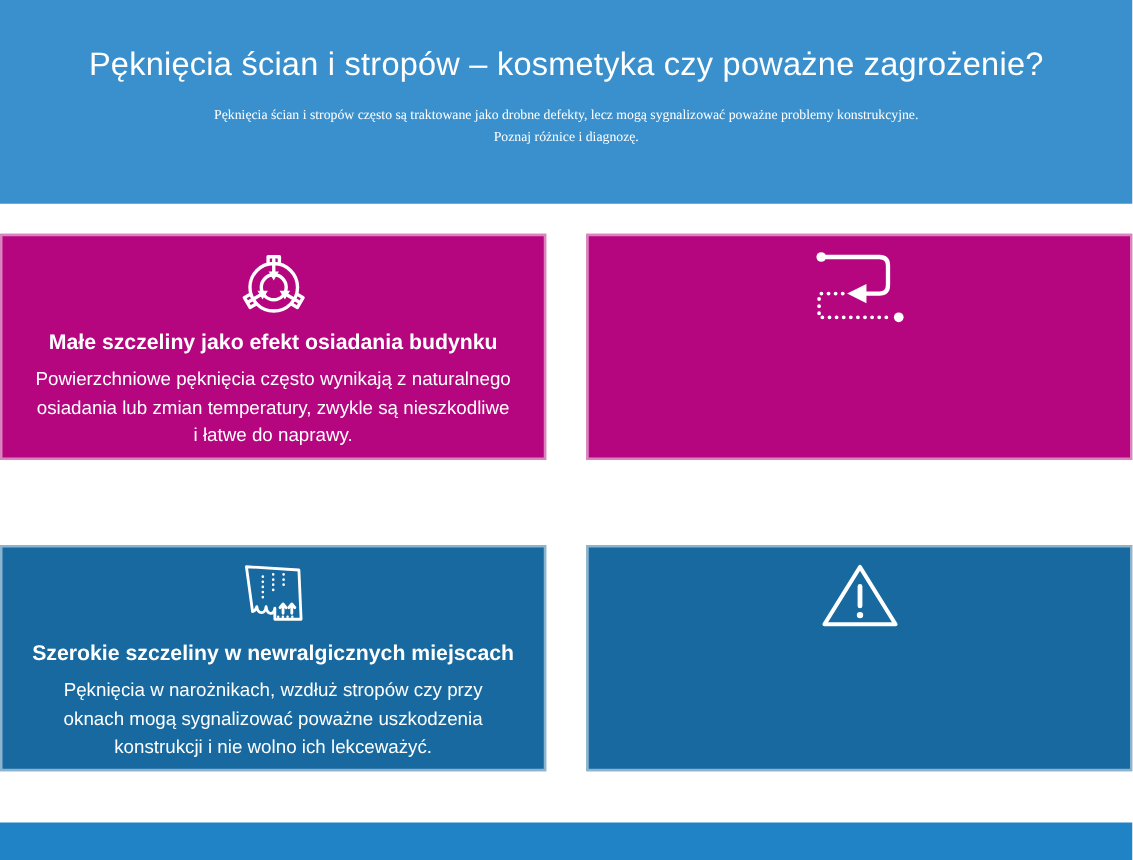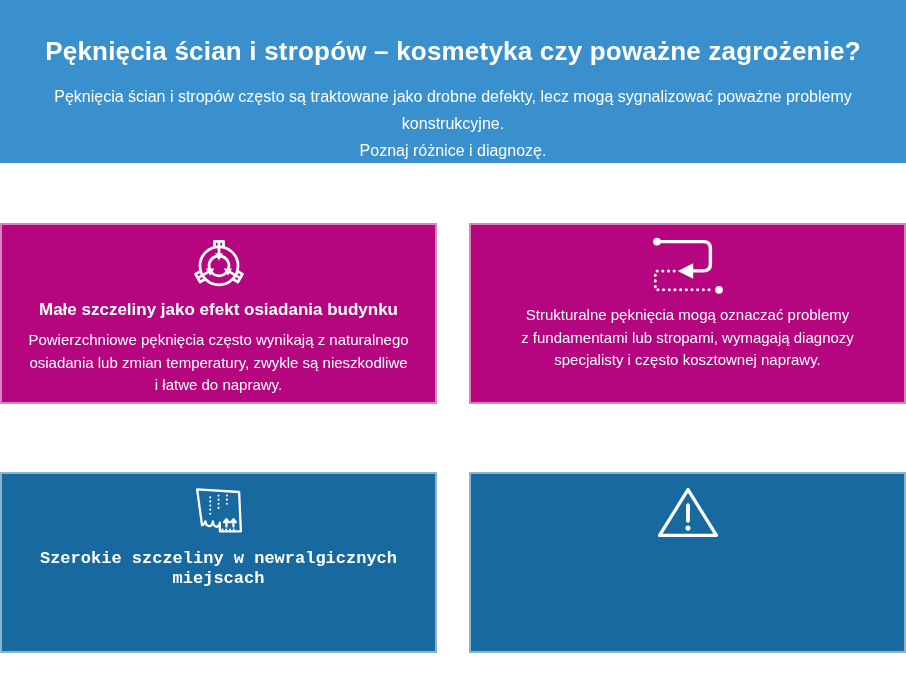--- a/index.html
+++ b/index.html
@@ -14,37 +14,37 @@
   body{
     width:906px;height:688px;overflow:hidden;
     font-family:"Liberation Sans", sans-serif;
     margin:0 auto;position:relative;
   }
   .hero{
     height:163px;background:var(--header-bg);color:var(--text-on-color);
     text-align:center;padding:37px 30px 0;
   }
   .hero h1{
-    font-size:26px;font-weight:bold;letter-spacing:.2px;line-height:1.1;
+    font-size:26px;font-weight:normal;letter-spacing:.2px;line-height:1.1;
   }
   .hero .hero-sub{
-    margin-top:17px;font-size:16px;line-height:1.7;white-space:pre-line;
+    margin-top:17px;font-size:11px;line-height:1.7;white-space:pre-line;font-family:Liberation Serif, serif;
   }
   .cards-row{
     display:flex;justify-content:space-between;
   }
-  .cards-row.first{margin-top:60px;}
+  .cards-row.first{margin-top:24px;}
   .cards-row.second{margin-top:68px;}
   .card{
     width:437px;height:181px;color:var(--text-on-color);
     text-align:center;padding:7px 16px 0;
     border:2px solid rgba(255,255,255,.5);
   }
   .card.magenta{background:var(--magenta);}
-  .card.blue{background:var(--blue);font-family:Liberation Mono, monospace;}
+  .card.blue{background:var(--blue);}
   .icon-wrap{
     height:63px;display:flex;align-items:center;justify-content:center;
   }
   .card h2{
     font-size:17px;font-weight:bold;margin-top:5px;line-height:1.2;
   }
   .card p{
     margin-top:9px;font-size:15px;line-height:1.5;white-space:pre-line;
   }
   .footer-bar{
@@ -103,43 +103,43 @@
           <circle cx="16" cy="10" r="4.5" fill="#fff"></circle>
           <polygon points="58,35 58,53 40,44" fill="#fff"></polygon>
           <g fill="none" stroke="#fff" stroke-width="3.5" stroke-linecap="round">
             <path d="M36 44 H16" stroke-dasharray="0.1 6.5"></path>
             <path d="M14 49 V64" stroke-dasharray="0.1 6.5"></path>
             <path d="M17 66 H80" stroke-dasharray="0.1 6.5"></path>
           </g>
           <circle cx="88" cy="66" r="4.5" fill="#fff"></circle>
         </svg>
       </div>
-      <p>Strukturalne pęknięcia mogą oznaczać problemy
-z fundamentami lub stropami, wymagają diagnozy
-specjalisty i często kosztownej naprawy.</p>
     </section>
   </div>
 
   <div class="cards-row second">
 
     <section class="card blue">
       <div class="icon-wrap">
         <svg viewBox="0 0 64 64" width="56" height="62" aria-hidden="true">
           <g fill="none" stroke="#fff" stroke-width="2.6" stroke-linejoin="round" stroke-linecap="round">
             <path d="M7 5 L55 8 L57 53 L33 53 L33 43 C32 49.5 26 49.5 25 41.5 C24 49 17.5 48.5 16.5 41.5 C15.8 44.2 14.2 45.6 12.6 46 Z"></path>
             <path d="M22 14 V37" stroke-dasharray="0.1 4.6" stroke-width="2.4"></path>
             <path d="M31.5 12 V27" stroke-dasharray="0.1 4.6" stroke-width="2.4"></path>
             <path d="M41 12 V26" stroke-dasharray="0.1 4.6" stroke-width="2.4"></path>
             <path d="M40.5 47.5 V40 M37.7 42.5 L40.5 39 L43.3 42.5"></path>
             <path d="M48.5 47.5 V40 M45.7 42.5 L48.5 39 L51.3 42.5"></path>
             <path d="M36 50.8 H53" stroke-dasharray="0.1 4.2" stroke-width="2.2"></path>
           </g>
         </svg>
       </div>
       <h2>Szerokie szczeliny w newralgicznych miejscach</h2>
+      <p>Pęknięcia w narożnikach, wzdłuż stropów czy przy
+oknach mogą sygnalizować poważne uszkodzenia
+konstrukcji i nie wolno ich lekceważyć.</p>
     </section>
 
     <section class="card blue">
       <div class="icon-wrap">
         <svg viewBox="0 0 72 64" width="66" height="59" aria-hidden="true">
           <path d="M36 7 L67 57 H5 Z" fill="none" stroke="#fff" stroke-width="3.6" stroke-linejoin="round"></path>
           <path d="M36 24 V41" stroke="#fff" stroke-width="4.2" stroke-linecap="round" fill="none"></path>
           <circle cx="36" cy="49" r="2.8" fill="#fff"></circle>
         </svg>
       </div>

